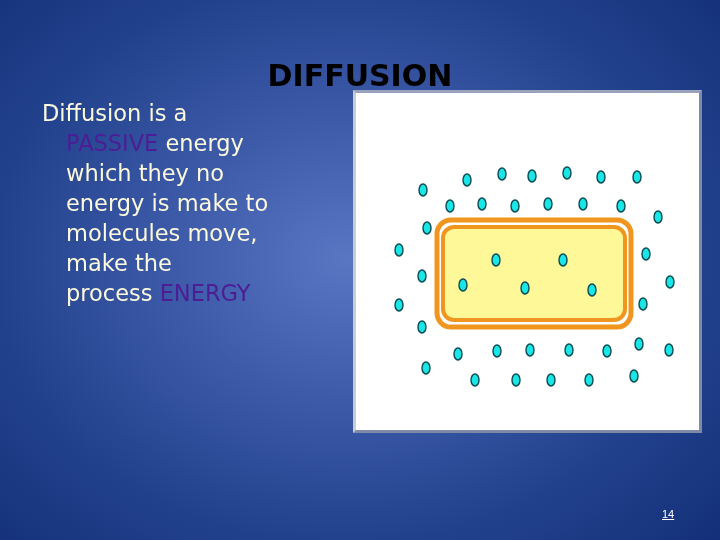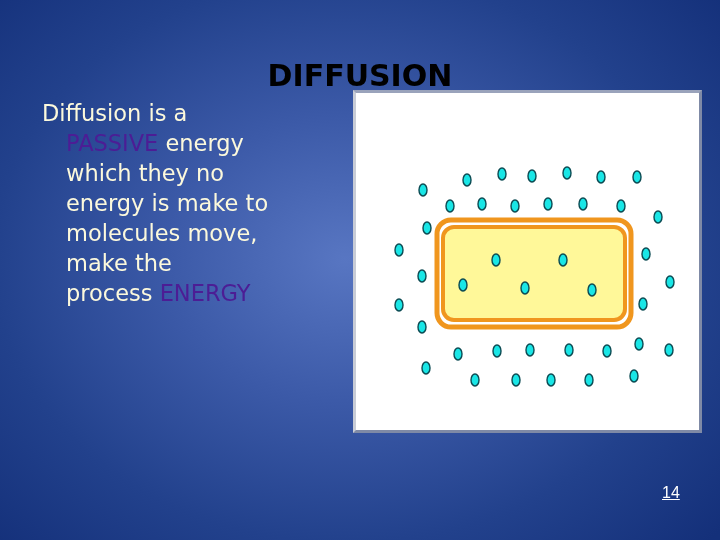--- a/index.html
+++ b/index.html
@@ -10,21 +10,21 @@
     font-size:30px; font-weight:bold; color:#000; letter-spacing:0px;margin-top:8px; }
   .title span { position:relative; left:0px; }
   .body-text { position:absolute; left:42px; top:98px; width:300px; color:#fcf9dc; font-weight:normal;
     font-size:22.5px; line-height:30px; }
   .body-text .l { display:block; white-space:nowrap; }
   .body-text .ind { padding-left:24px; }
   .dark { color:#4c1d95; }
   .figure { position:absolute; left:353px; top:90px; width:349px; height:343px; background:#fff;
     box-sizing:border-box; border:3px solid #7f8aa6; border-left-color:#c8ccd6; border-top-color:#9aa3bb; }
   .figure svg { position:absolute; left:0; top:0; }
-  .pagenum { position:absolute; left:662px; top:484px; color:#fff; font-size:16px; font-family:"Liberation Sans", sans-serif;text-decoration:underline; }
+  .pagenum { position:absolute; left:662px; top:508px; color:#fff; font-size:11px; font-family:"Liberation Sans", sans-serif;text-decoration:underline; }
 </style>
 </head>
 <body>
 
 <div class="title"><span>DIFFUSION</span></div>
 
 <div class="body-text">
   <span class="l">Diffusion is a</span>
   <span class="l ind"><span class="dark">PASSIVE</span><span> energy</span></span>
   <span class="l ind">which they no</span>

